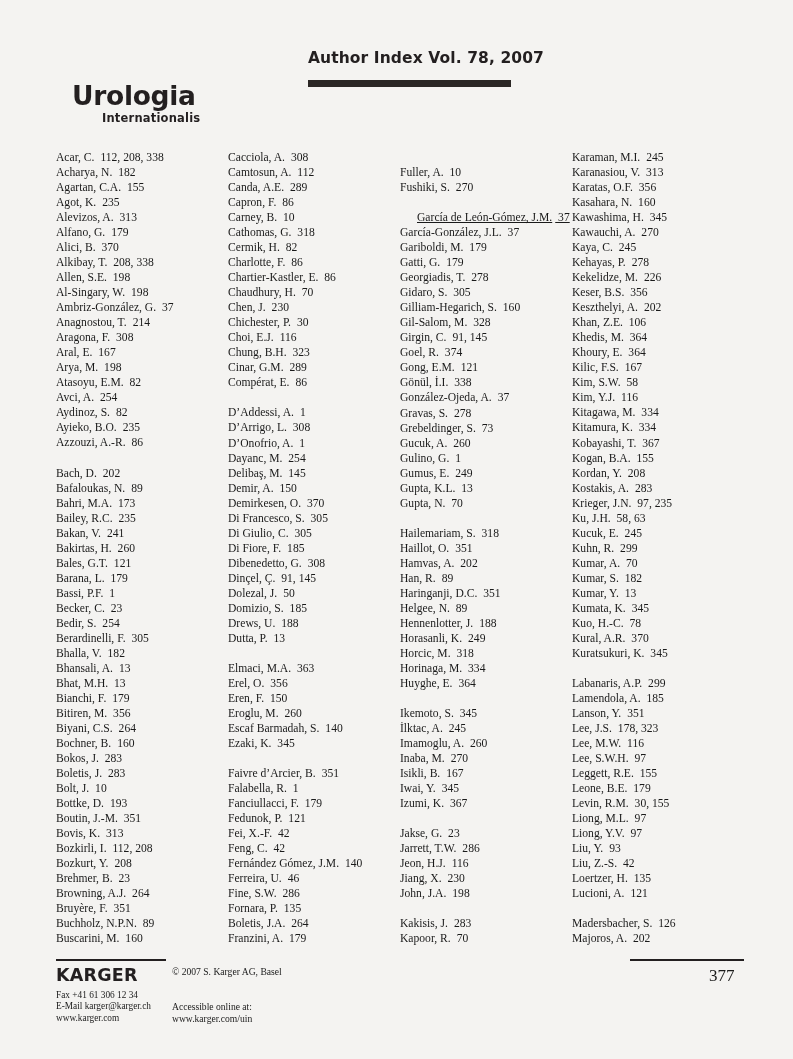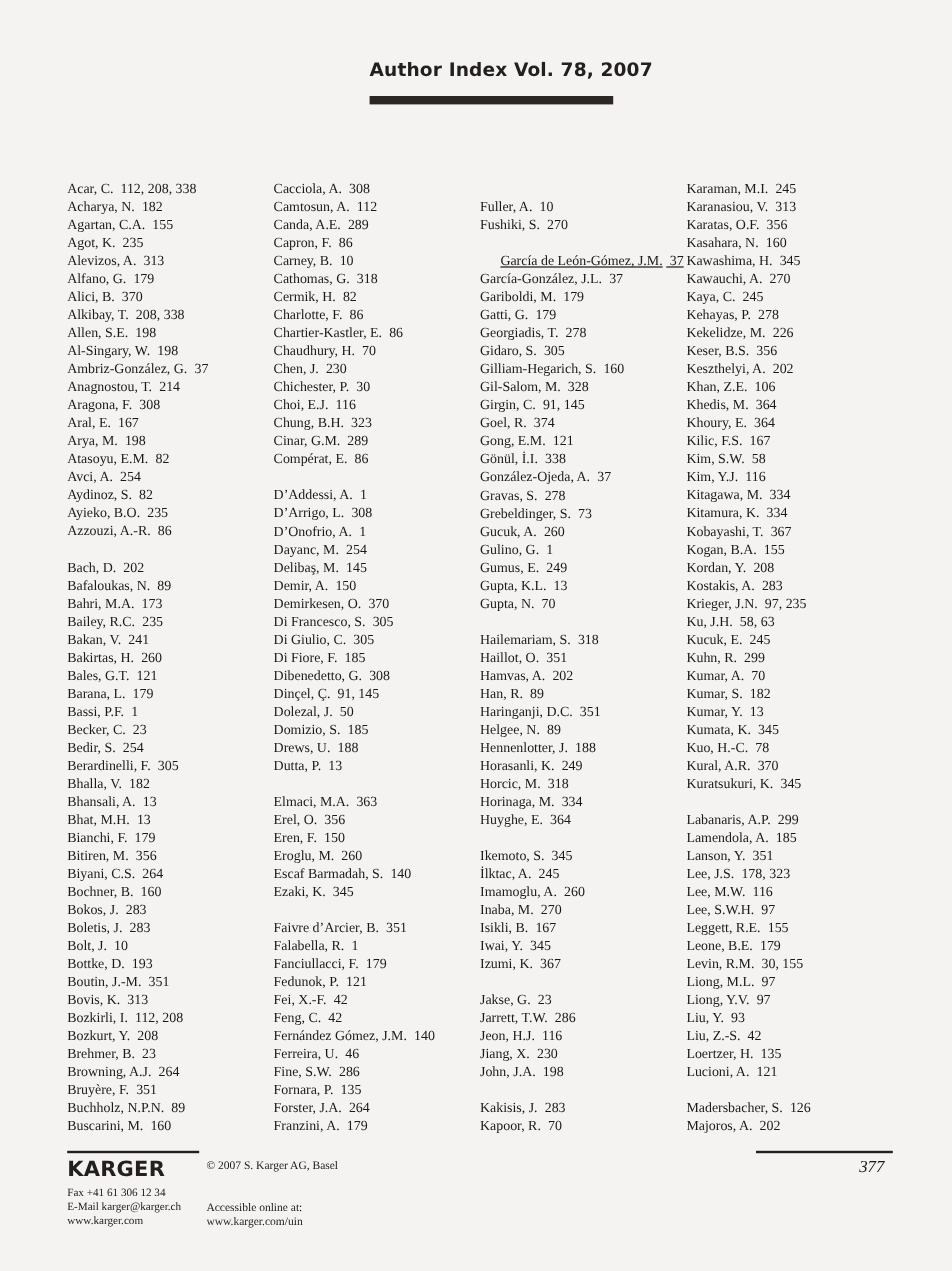--- a/index.html
+++ b/index.html
@@ -162,34 +162,37 @@
     top: 55px;
     font-size: 9.6px;
     line-height: 12.2px;
     color: #1a1a1a;
   }
   .page-number {
     position: absolute;
     left: 709px;
     top: 20px;
     width: 35px;
-    text-align: center;
-    font-size: 14px;
-    font-style: italic;
+    text-align: left;
+    font-size: 17px;
     color: #1a1a1a;
   }
 </style>
 </head>
 <body>
 
 <div class="page">
 
   <div class="header">
     <div class="page-title">Author Index Vol. 78, 2007</div>
     <div class="title-rule"></div>
+    <div class="journal-logo">
+      <div class="logo-main">Urologia</div>
+      <div class="logo-sub">Internationalis</div>
+    </div>
   </div>
 
   <div class="index-body" id="index-body">
       <div class="index-column">
         <div class="index-entry"><span class="nm">Acar, C.</span><span class="pp"> 112, 208, 338</span></div>
         <div class="index-entry"><span class="nm">Acharya, N.</span><span class="pp"> 182</span></div>
         <div class="index-entry"><span class="nm">Agartan, C.A.</span><span class="pp"> 155</span></div>
         <div class="index-entry"><span class="nm">Agot, K.</span><span class="pp"> 235</span></div>
         <div class="index-entry"><span class="nm">Alevizos, A.</span><span class="pp"> 313</span></div>
         <div class="index-entry"><span class="nm">Alfano, G.</span><span class="pp"> 179</span></div>
@@ -286,21 +289,21 @@
         <div class="index-entry"><span class="nm">Faivre d’Arcier, B.</span><span class="pp"> 351</span></div>
         <div class="index-entry"><span class="nm">Falabella, R.</span><span class="pp"> 1</span></div>
         <div class="index-entry"><span class="nm">Fanciullacci, F.</span><span class="pp"> 179</span></div>
         <div class="index-entry"><span class="nm">Fedunok, P.</span><span class="pp"> 121</span></div>
         <div class="index-entry"><span class="nm">Fei, X.-F.</span><span class="pp"> 42</span></div>
         <div class="index-entry"><span class="nm">Feng, C.</span><span class="pp"> 42</span></div>
         <div class="index-entry"><span class="nm">Fernández Gómez, J.M.</span><span class="pp"> 140</span></div>
         <div class="index-entry"><span class="nm">Ferreira, U.</span><span class="pp"> 46</span></div>
         <div class="index-entry"><span class="nm">Fine, S.W.</span><span class="pp"> 286</span></div>
         <div class="index-entry"><span class="nm">Fornara, P.</span><span class="pp"> 135</span></div>
-        <div class="index-entry"><span class="nm">Forster, J.A.</span><span class="pp"> 264</span></div>
+        <div class="index-entry"><span class="nm">Boletis, J.A.</span><span class="pp"> 264</span></div>
         <div class="index-entry"><span class="nm">Franzini, A.</span><span class="pp"> 179</span></div>
       </div>
       <div class="index-column">
         <div class="index-entry"><span class="nm">Fuller, A.</span><span class="pp"> 10</span></div>
         <div class="index-entry"><span class="nm">Fushiki, S.</span><span class="pp"> 270</span></div>
         <div class="index-gap"></div>
         <div class="index-entry wrap"><span class="nm">García de León-Gómez, J.M.</span><span class="pp"> 37</span></div>
         <div class="index-entry"><span class="nm">García-González, J.L.</span><span class="pp"> 37</span></div>
         <div class="index-entry"><span class="nm">Gariboldi, M.</span><span class="pp"> 179</span></div>
         <div class="index-entry"><span class="nm">Gatti, G.</span><span class="pp"> 179</span></div>

